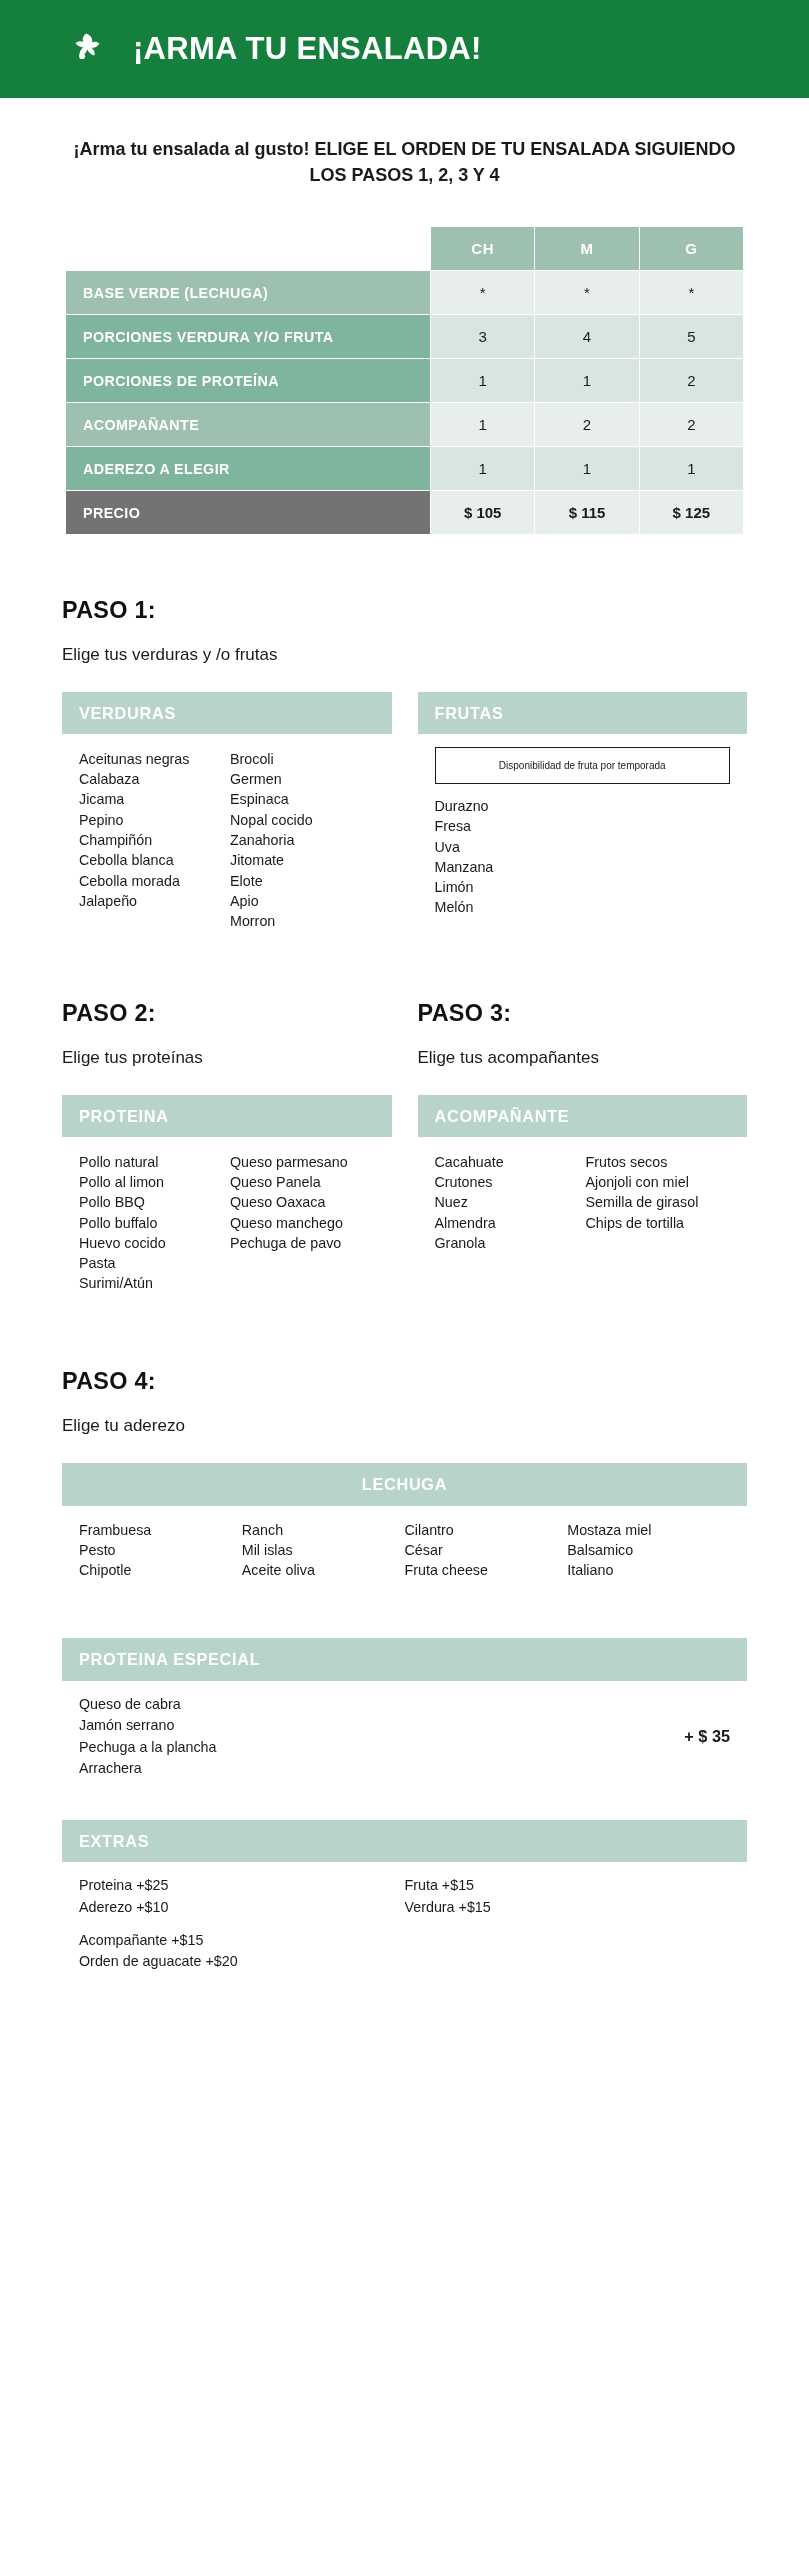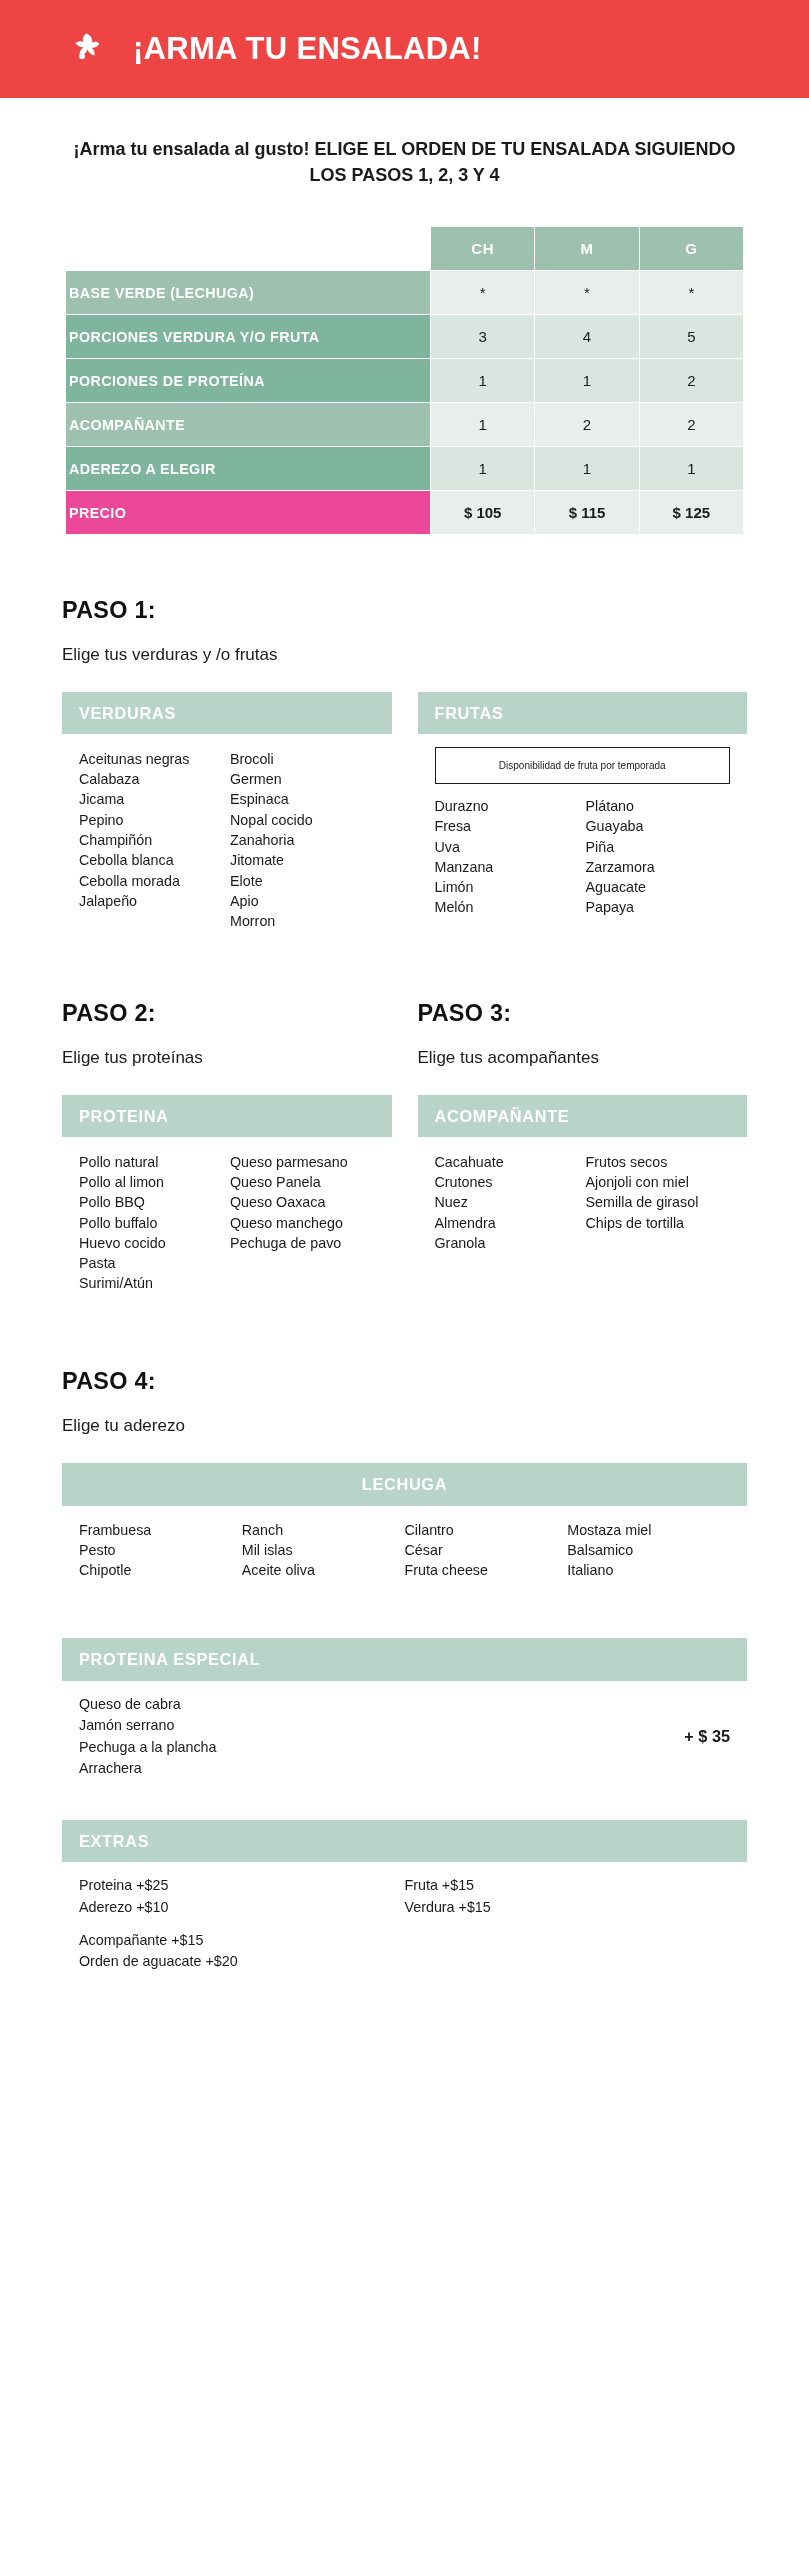--- a/index.html
+++ b/index.html
@@ -7,21 +7,21 @@
   body {
     width: 809px;
     background: #ffffff;
     font-family: "Liberation Sans", sans-serif;
     color: #1b1b1b;
   }
   .page { width: 809px; position: relative; }
 
   
   .header {
-    background: #ef4444;
+    background: #15803d;
     height: 98px;
     display: flex;
     align-items: center;
     padding-left: 68px;
   }
   .header .logo {
     width: 40px; height: 40px;
     margin-right: 25px;
     display: flex; align-items: center; justify-content: center;
   }
@@ -62,33 +62,33 @@
     font-weight: bold;
     font-size: 15px;
     text-align: center;
     letter-spacing: 0.7px;
   }
   table.price td.rowlabel {
     background: #9dc0af;
     color: #ffffff;
     font-weight: bold;
     text-align: left;
-    padding-left: 3px;
+    padding-left: 17px;
     letter-spacing: 0.4px;
     font-size: 14.3px;
   }
   table.price tbody tr.alt td.rowlabel { background: #7fb49d; }
   table.price td.val {
     background: #e8eeeb;
     text-align: center;
     color: #1b1b1b;
     font-size: 15px;
   }
   table.price tbody tr.alt td.val { background: #d9e6e0; }
-  table.price tr.price-row td.rowlabel { background: #ec4899; }
+  table.price tr.price-row td.rowlabel { background: #737373; }
   table.price tr.price-row td.val { background: #e8eeeb; font-weight: bold; }
 
   
   .step-title {
     font-size: 23.4px;
     font-weight: bold;
     letter-spacing: 0.3px;
     color: #111;
   }
   .step-sub {
@@ -259,28 +259,20 @@
         <div class="note-box">Disponibilidad de fruta por temporada</div>
         <div class="cat-body cols2" style="padding-top:7.8px;">
           <div>
             <div>Durazno</div>
             <div>Fresa</div>
             <div>Uva</div>
             <div>Manzana</div>
             <div>Limón</div>
             <div>Melón</div>
           </div>
-          <div>
-            <div>Plátano</div>
-            <div>Guayaba</div>
-            <div>Piña</div>
-            <div>Zarzamora</div>
-            <div>Aguacate</div>
-            <div>Papaya</div>
-          </div>
         </div>
       </div>
     </div>
   </div>
 
   <div class="section" style="margin-top:62px; display:flex; gap:26px;">
 
     <div style="flex:1 1 0;">
       <div class="step-title">PASO 2:</div>
       <div class="step-sub">Elige tus proteínas</div>

